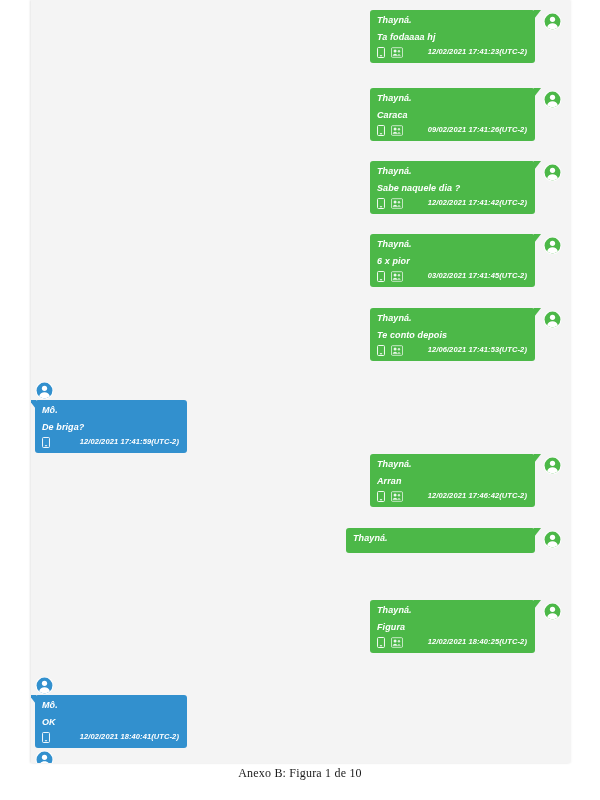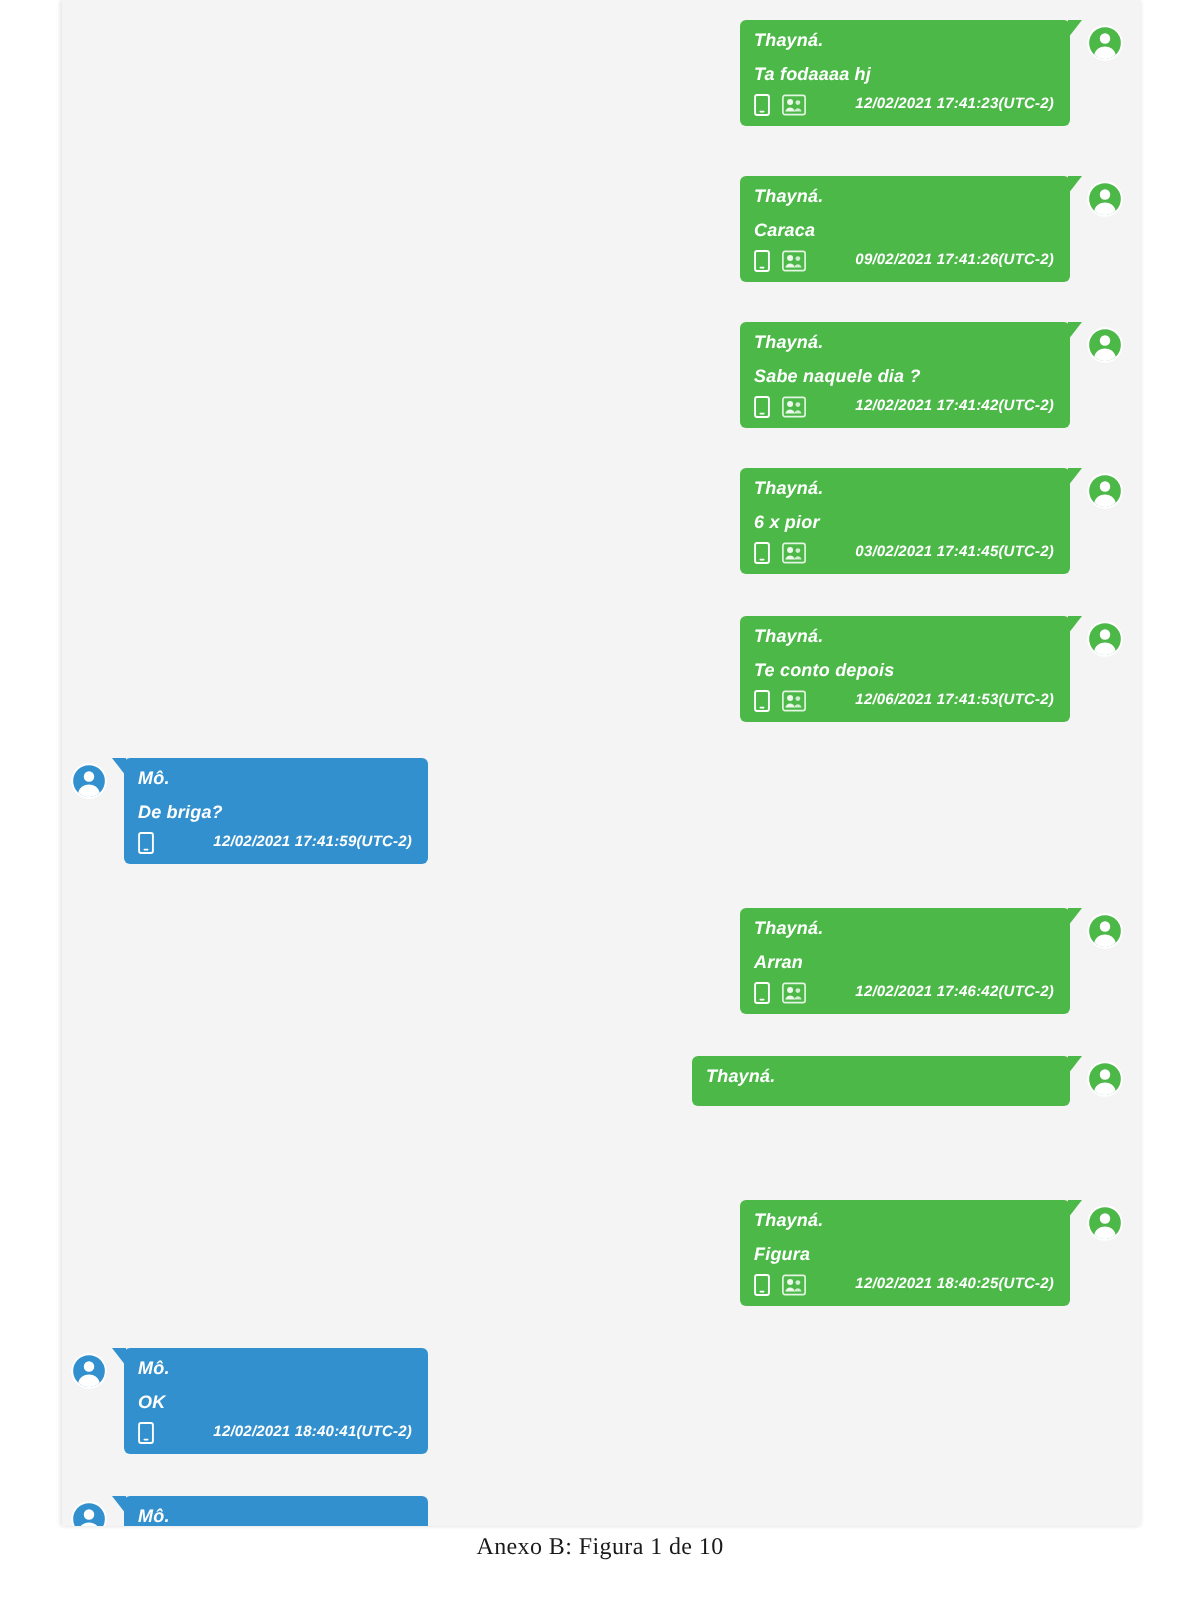--- a/index.html
+++ b/index.html
@@ -23,21 +23,21 @@
     background: #f4f4f4;
     box-shadow: -1px 0 2px rgba(0,0,0,0.10), 1px 0 2px rgba(0,0,0,0.06);
     overflow: hidden;
   }
   .msg-row {
     position: absolute;
     display: flex;
     align-items: flex-start;
   }
   .msg-row.out { flex-direction: row; }      
-  .msg-row.in  { flex-direction: row; }      
+  .msg-row.in  { flex-direction: column; }      
 
   .avatar {
     width: 19px; height: 19px;
     border-radius: 50%;
     flex: 0 0 19px;
     position: relative;
     margin-top: 2px;
   }
   .avatar svg { display:block; width:19px; height:19px; }
 

